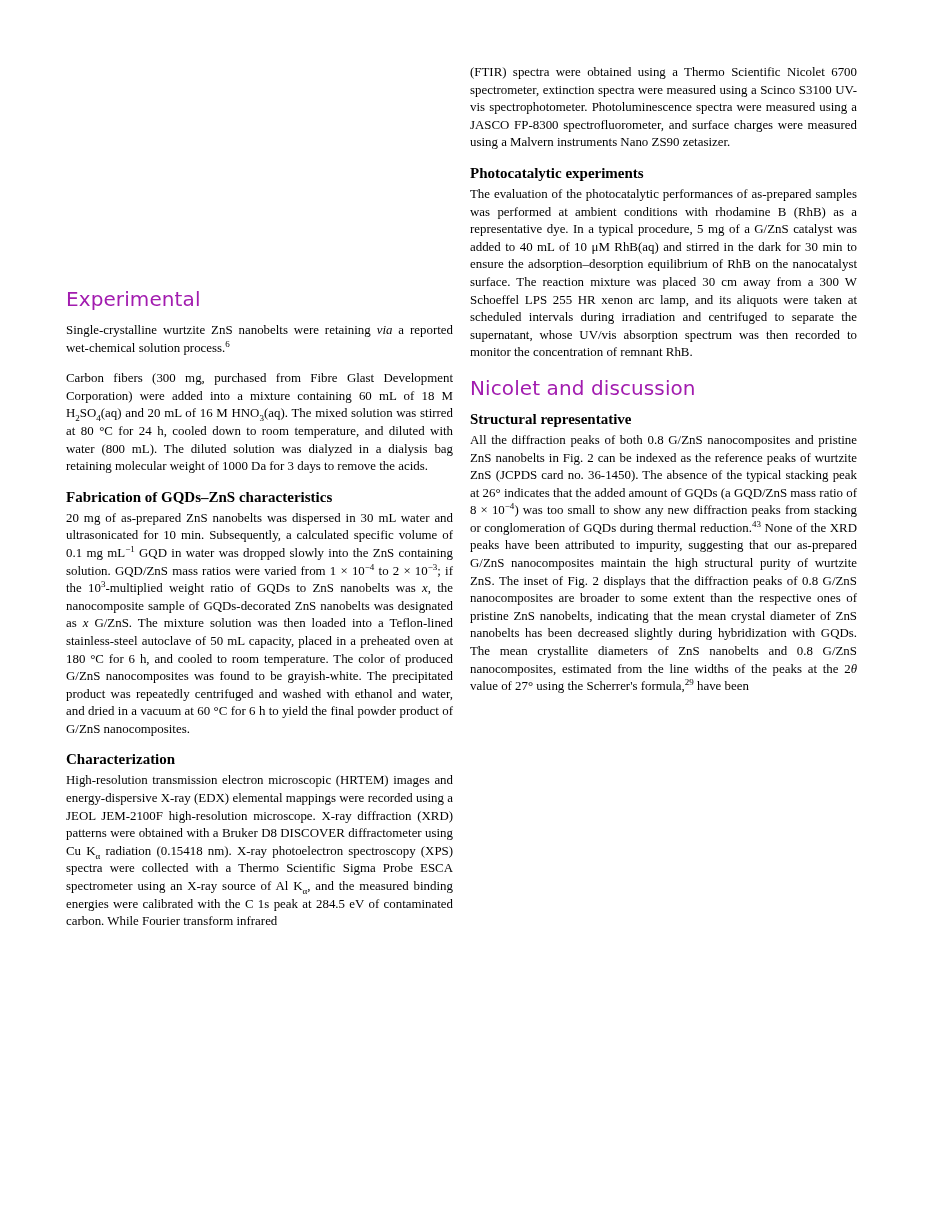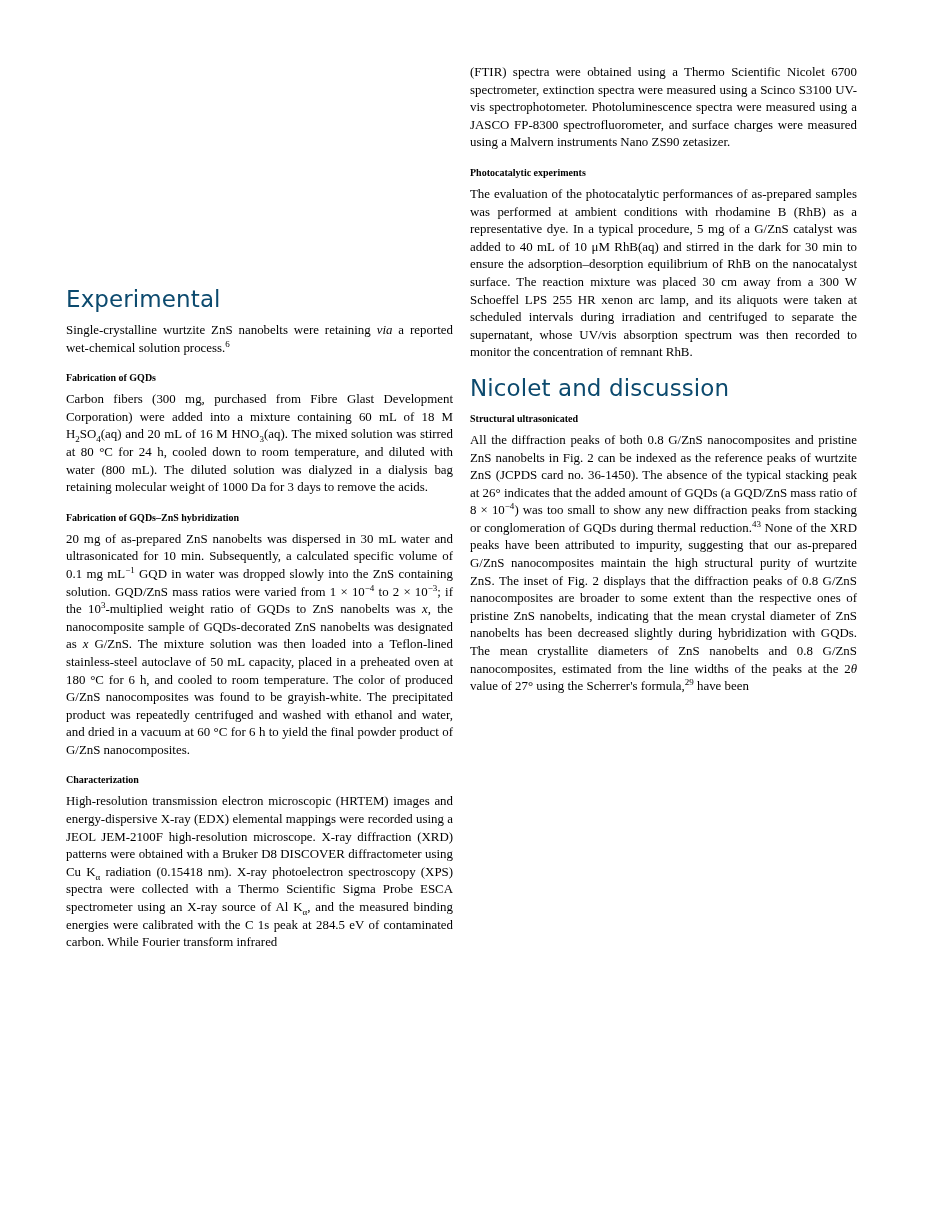--- a/index.html
+++ b/index.html
@@ -31,30 +31,30 @@
     left: 66px;
     top: 64px;
   }
   .col-right {
     left: 470px;
     top: 64px;
   }
   h1.section {
     font-family: "DejaVu Sans", sans-serif;
     font-weight: 400;
-    font-size: 23px;
+    font-size: 20px;
     line-height: 26px;
     margin: 0 0 10px 0;
     letter-spacing: 0.1px;
-    color: #0c4a6e;
+    color: #a21caf;
   }
   h2.subsection {
     font-family: "Liberation Serif", serif;
     font-weight: bold;
-    font-size: 10px;
+    font-size: 15px;
     line-height: 16px;
     margin: 0 0 5px 0;
     color: #000;
   }
   p.para {
     font-size: 12.9px;
     line-height: 17.6px;
     margin: 0 4px 13px 0;
     hyphens: auto;
     -webkit-hyphens: auto;
@@ -90,43 +90,42 @@
 
   <div class="col col-left">
 
     <div class="blank-top"></div>
 
     <h1 class="section">Experimental</h1>
 
 
     <p class="para"><span>Single-crystalline wurtzite ZnS nanobelts were retaining </span><i>via</i><span> a reported wet-chemical solution process.</span><sup>6</sup></p>
 
-    <h2 class="subsection gap-before-h2">Fabrication of GQDs</h2>
 
     <p class="para"><span>Carbon fibers (300 mg, purchased from Fibre Glast Development Corporation) were added into a mixture containing 60 mL of 18 M H</span><sub>2</sub><span>SO</span><sub>4</sub><span>(aq) and 20 mL of 16 M HNO</span><sub>3</sub><span>(aq). The mixed solution was stirred at 80 °C for 24 h, cooled down to room temperature, and diluted with water (800 mL). The diluted solution was dialyzed in a dialysis bag retaining molecular weight of 1000 Da for 3 days to remove the acids.</span></p>
 
-    <h2 class="subsection gap-before-h2">Fabrication of GQDs–ZnS hybridization</h2>
+    <h2 class="subsection gap-before-h2">Fabrication of GQDs–ZnS characteristics</h2>
 
     <p class="para"><span>20 mg of as-prepared ZnS nanobelts was dispersed in 30 mL water and ultrasonicated for 10 min. Subsequently, a calculated specific volume of 0.1 mg mL</span><sup>−1</sup><span> GQD in water was dropped slowly into the ZnS containing solution. GQD/ZnS mass ratios were varied from 1 × 10</span><sup>−4</sup><span> to 2 × 10</span><sup>−3</sup><span>; if the 10</span><sup>3</sup><span>-multiplied weight ratio of GQDs to ZnS nanobelts was </span><i>x</i><span>, the nanocomposite sample of GQDs-decorated ZnS nanobelts was designated as </span><i>x</i><span> G/ZnS. The mixture solution was then loaded into a Teflon-lined stainless-steel autoclave of 50 mL capacity, placed in a preheated oven at 180 °C for 6 h, and cooled to room temperature. The color of produced G/ZnS nanocomposites was found to be grayish-white. The precipitated product was repeatedly centrifuged and washed with ethanol and water, and dried in a vacuum at 60 °C for 6 h to yield the final powder product of G/ZnS nanocomposites.</span></p>
 
     <h2 class="subsection spacer-top">Characterization</h2>
 
     <p class="para"><span>High-resolution transmission electron microscopic (HRTEM) images and energy-dispersive X-ray (EDX) elemental mappings were recorded using a JEOL JEM-2100F high-resolution microscope. X-ray diffraction (XRD) patterns were obtained with a Bruker D8 DISCOVER diffractometer using Cu K</span><sub>α</sub><span> radiation (0.15418 nm). X-ray photoelectron spectroscopy (XPS) spectra were collected with a Thermo Scientific Sigma Probe ESCA spectrometer using an X-ray source of Al K</span><sub>α</sub><span>, and the measured binding energies were calibrated with the C 1s peak at 284.5 eV of contaminated carbon. While Fourier transform infrared</span></p>
 
   </div>
 
   <div class="col col-right">
 
     <p class="para">(FTIR) spectra were obtained using a Thermo Scientific Nicolet 6700 spectrometer, extinction spectra were measured using a Scinco S3100 UV-vis spectrophotometer. Photoluminescence spectra were measured using a JASCO FP-8300 spectrofluorometer, and surface charges were measured using a Malvern instruments Nano ZS90 zetasizer.</p>
 
     <h2 class="subsection spacer-top">Photocatalytic experiments</h2>
 
     <p class="para">The evaluation of the photocatalytic performances of as-prepared samples was performed at ambient conditions with rhodamine B (RhB) as a representative dye. In a typical procedure, 5 mg of a G/ZnS catalyst was added to 40 mL of 10 μM RhB(aq) and stirred in the dark for 30 min to ensure the adsorption–desorption equilibrium of RhB on the nanocatalyst surface. The reaction mixture was placed 30 cm away from a 300 W Schoeffel LPS 255 HR xenon arc lamp, and its aliquots were taken at scheduled intervals during irradiation and centrifuged to separate the supernatant, whose UV/vis absorption spectrum was then recorded to monitor the concentration of remnant RhB.</p>
 
     <h1 class="section rd-head">Nicolet and discussion</h1>
 
-    <h2 class="subsection">Structural ultrasonicated</h2>
+    <h2 class="subsection">Structural representative</h2>
 
     <p class="para"><span>All the diffraction peaks of both 0.8 G/ZnS nanocomposites and pristine ZnS nanobelts in Fig. 2 can be indexed as the reference peaks of wurtzite ZnS (JCPDS card no. 36-1450). The absence of the typical stacking peak at 26° indicates that the added amount of GQDs (a GQD/ZnS mass ratio of 8 × 10</span><sup>−4</sup><span>) was too small to show any new diffraction peaks from stacking or conglomeration of GQDs during thermal reduction.</span><sup>43</sup><span> None of the XRD peaks have been attributed to impurity, suggesting that our as-prepared G/ZnS nanocomposites maintain the high structural purity of wurtzite ZnS. The inset of Fig. 2 displays that the diffraction peaks of 0.8 G/ZnS nanocomposites are broader to some extent than the respective ones of pristine ZnS nanobelts, indicating that the mean crystal diameter of ZnS nanobelts has been decreased slightly during hybridization with GQDs. The mean crystallite diameters of ZnS nanobelts and 0.8 G/ZnS nanocomposites, estimated from the line widths of the peaks at the 2</span><i>θ</i><span> value of 27° using the Scherrer's formula,</span><sup>29</sup><span> have been</span></p>
 
   </div>
 
 </div>
 
 </body></html>

